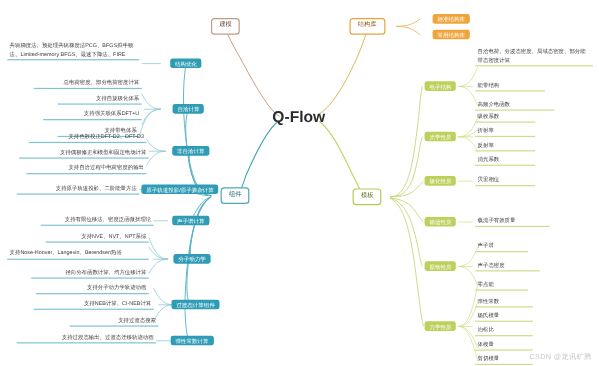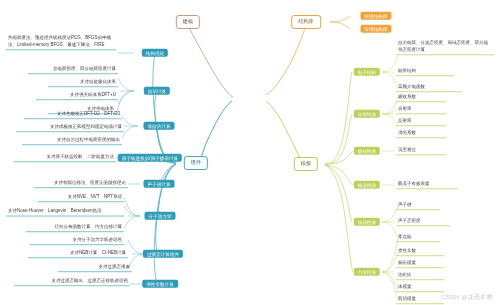--- a/index.html
+++ b/index.html
@@ -141,20 +141,21 @@
       <path d="M382,222 C390,222 394,216 398,206 M382,222 L394,222 M382,222 C390,222 394,228 398,238"></path>
       <path d="M382,272 C390,272 394,258 398,238 M382,272 C390,272 394,264 398,252 M382,272 L394,272 M382,272 C390,272 394,280 398,290 M382,272 C390,272 394,286 398,300"></path>
     </g>
 
     <g fill="none" stroke="#e8b85f" stroke-width="0.75">
       <path d="M330,22 C340,22 344,20 350,16"></path>
       <path d="M330,22 C340,22 344,24 350,29"></path>
     </g>
   </svg>
 
+  <div class="node root" style="left:249px; top:98px;">Q-Flow</div>
 
   <div class="node lvl1 brown" style="left:188px; top:22px;">建模</div>
 
   <div class="node lvl1 teal" style="left:196px; top:163px;">组件</div>
 
   <div class="node lvl1 orange" style="left:306px; top:22px;">结构库</div>
 
   <div class="node lvl1 green" style="left:306px; top:164px;">模板</div>
 
   <div class="node lvl2 orange" style="left:376px; top:16px;">标准结构库</div>

